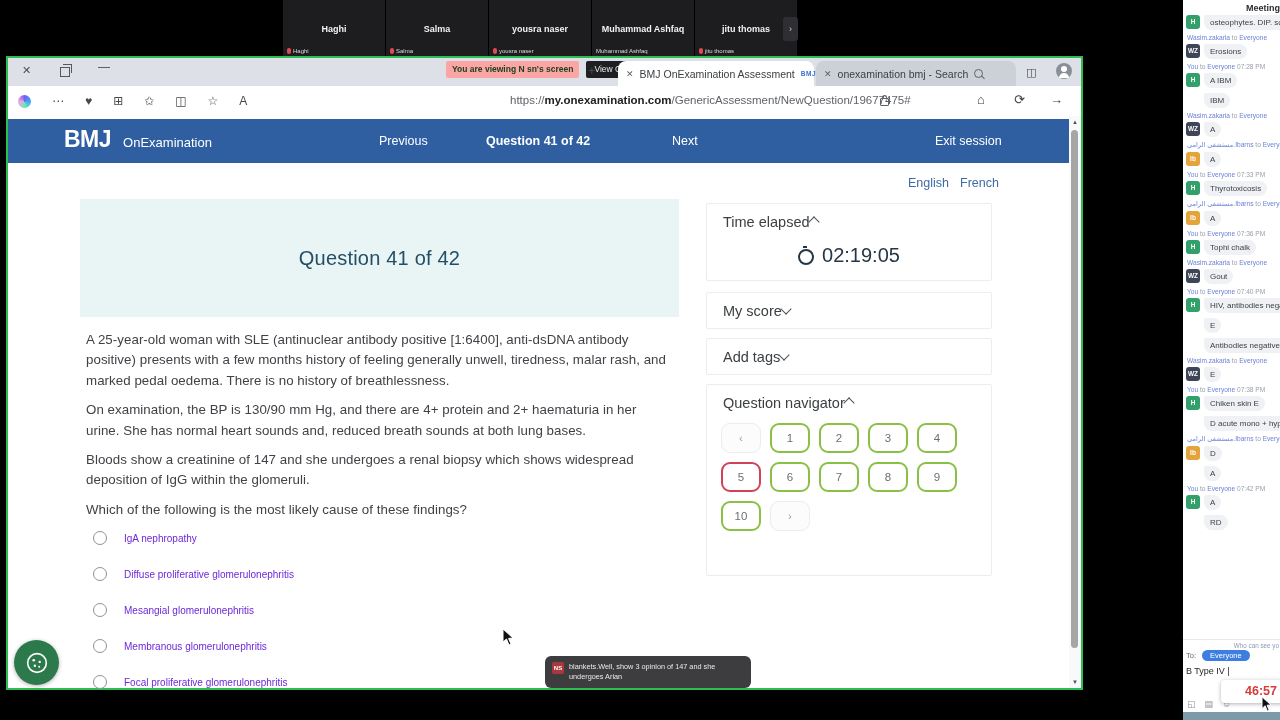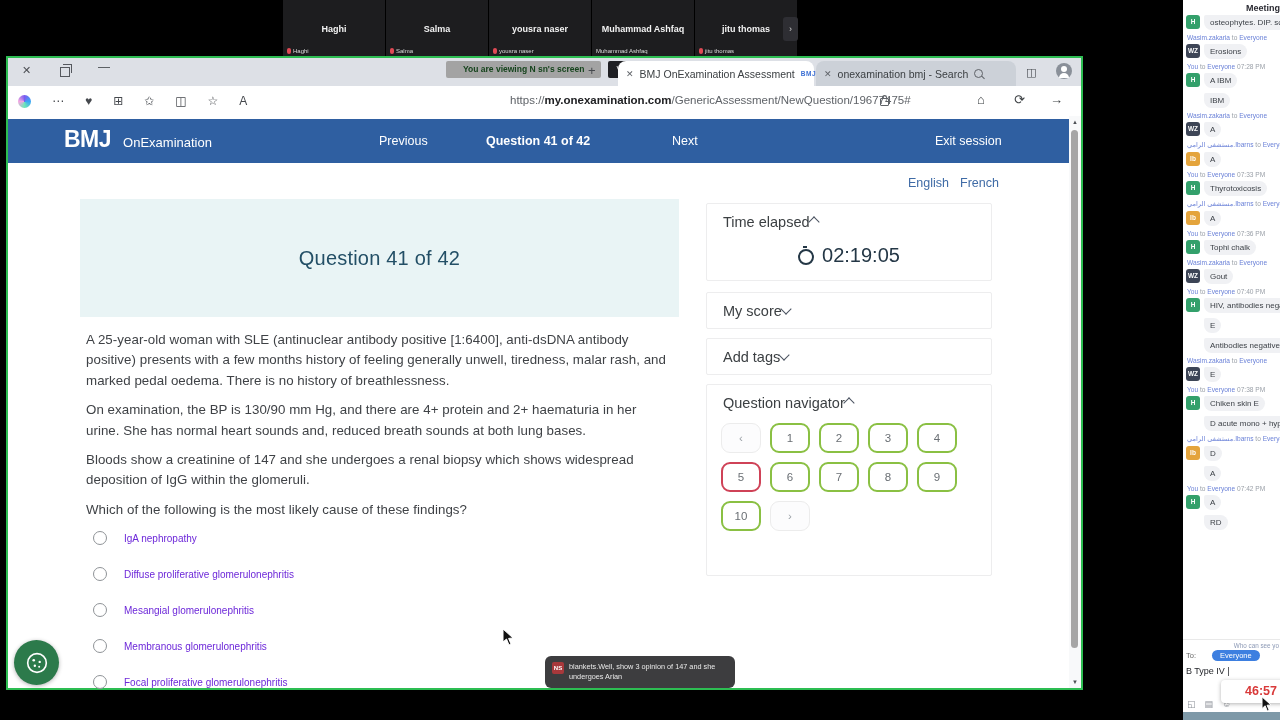--- a/index.html
+++ b/index.html
@@ -15,21 +15,21 @@
             color:#cfcfcf;font-size:9px;display:flex;align-items:center;justify-content:center;cursor:pointer}
   
   .browser{position:absolute;left:6px;top:56px;width:1077px;height:634px;border:2px solid #2dbd52;background:#fff;box-sizing:border-box}
   .bwrap{position:absolute;inset:0}
   .titlebar{position:absolute;left:0;top:0;right:0;height:28px;background:#dde0e6}
   .winbtn{position:absolute;top:6px;font-size:11px;color:#4c4f54}
   .wb-close{left:14px}.wb-min{left:90px;top:2px;font-size:12px}
   .restore{position:absolute;left:52px;top:9px;width:8px;height:8px;border:1px solid #55585e}
   .restore:before{content:'';position:absolute;left:2px;top:-4px;width:8px;height:8px;border:1px solid #55585e;border-bottom:none;border-left:none}
   .banner-row{position:absolute;left:438px;top:3px;height:17px;display:flex;align-items:stretch}
-  .share-banner{background:#a3a3a3;color:#15431c;font-size:8.5px;font-weight:bold;line-height:17px;padding:0 17px;border-radius:2px;white-space:nowrap}
+  .share-banner{background:#fca5a5;color:#15431c;font-size:8.5px;font-weight:bold;line-height:17px;padding:0 6px;border-radius:2px;white-space:nowrap}
   .view-options{background:#1e1f23;color:#e8e8e8;font-size:8.5px;line-height:17px;padding:0 8px;margin-left:7px;border-radius:2px;white-space:nowrap;cursor:pointer}
   .newtab{position:absolute;left:580px;top:5px;font-size:13px;color:#45484d;cursor:pointer}
   .tab{position:absolute;top:3px;height:25px;display:flex;align-items:center;gap:6px;padding:0 8px;box-sizing:border-box;border-radius:8px 8px 0 0;font-size:10.5px;color:#3c4043;white-space:nowrap;cursor:pointer}
   .tab1{left:610px;width:196px;background:#fff}
   .tab2{left:808px;width:200px;background:#ccd1d8}
   .tabx{font-size:9px;color:#5f6368}
   .bmj-badge{color:#3b6fd4;font-weight:bold;font-size:6.5px;letter-spacing:.5px}
   .mag{width:7px;height:7px;border:1.3px solid #5f6368;border-radius:50%;position:relative;flex:0 0 auto}
   .mag:after{content:'';width:4px;height:1.3px;background:#5f6368;position:absolute;right:-3px;bottom:-1px;transform:rotate(45deg)}
   .tab-actions{position:absolute;left:1018px;top:8px;font-size:11px;color:#45484d;cursor:pointer}
@@ -77,39 +77,39 @@
   .navbtn.green{border:2px solid #8ac043}
   .navbtn.red{border:2px solid #cf4257}
   .navbtn.ctrl{border:1px solid #ececec;color:#9aa0a6;background:#fcfcfd}
   
   .scrollbar{position:absolute;right:0;top:58px;width:12px;height:572px;background:#f8f9fa}
   .sb-arrow{position:absolute;left:0;right:0;text-align:center;font-size:6px;color:#4c4f54}
   .sb-thumb{position:absolute;left:2px;width:7px;border-radius:4px;background:#a6a6a6;top:14px;height:518px;cursor:pointer}
   
   .cookie-btn{position:absolute;left:6px;top:582px;width:45px;height:45px;border-radius:50%;background:#2c7a4b;
               display:flex;align-items:center;justify-content:center;box-shadow:0 1px 4px rgba(0,0,0,.3);cursor:pointer}
-  .toast{position:absolute;left:537px;top:598px;width:190px;background:rgba(46,46,48,.93);border-radius:6px;padding:6px 7px;
+  .toast{position:absolute;left:537px;top:598px;width:206px;background:rgba(46,46,48,.93);border-radius:6px;padding:6px 7px;
          color:#e9e9e9;font-size:7.3px;line-height:10px;box-sizing:border-box}
   .ns{float:left;width:12px;height:12px;background:#a8383b;color:#fff;border-radius:2px;font-size:6px;font-weight:bold;
       text-align:center;line-height:12px;margin-right:5px}
   .cursor{position:absolute;z-index:9}
   
   .chat{position:absolute;left:1183px;top:0;width:97px;height:720px;background:#fff;overflow:hidden}
   .chat-title{position:absolute;top:3px;right:0;font-size:9px;font-weight:bold;color:#2b2b33;white-space:nowrap}
   .chat-scroll{position:absolute;top:15px;left:3px;right:0;bottom:80px;overflow:hidden}
   .msg-head{font-size:6.6px;color:#9aa0a8;margin:4px 0 3px 1px;white-space:nowrap}
   .msg-head .lnk{color:#6b82d8}
   .msg-body{display:flex;align-items:flex-start}
   .avatar{flex:0 0 14px;width:14px;height:14px;border-radius:3px;color:#fff;font-weight:bold;font-size:6.5px;text-align:center;line-height:14px;margin-right:4px}
   .av-green{background:#33a06b}.av-slate{background:#3d4556}.av-orange{background:#e4a43c}
   .bubbles{display:flex;flex-direction:column;align-items:flex-start;gap:5px}
   .bubble{background:#f0f1f4;border-radius:2px 8px 8px 8px;padding:3px 6px;font-size:8px;color:#3a3f45;white-space:nowrap}
   .chat-footer{position:absolute;left:0;right:0;bottom:8px;height:72px;border-top:1px solid #e9e9e9;background:#fff}
   .privacy{position:absolute;top:2px;right:1px;font-size:6.3px;color:#8c99b5;white-space:nowrap}
-  .to-row{position:absolute;top:10px;left:3px;display:flex;align-items:center;gap:16px;font-size:7.5px;color:#666}
+  .to-row{position:absolute;top:10px;left:3px;display:flex;align-items:center;gap:6px;font-size:7.5px;color:#666}
   .to-pill{background:#3d7fe0;color:#fff;border-radius:8px;padding:1px 8px;cursor:pointer}
   .chat-input{position:absolute;top:26px;left:3px;font-size:9px;color:#24262b;white-space:nowrap}
   .chat-icons{position:absolute;bottom:3px;left:4px;display:flex;gap:9px;font-size:9px;color:#8b9097}
   .chat-icons>span{cursor:pointer}
   .chat-strip{position:absolute;bottom:0;left:0;right:0;height:8px;background:#7e99a8}
   .timer-card{position:absolute;left:1221px;top:680px;width:72px;height:23px;background:#fff;border-radius:4px;
               box-shadow:0 1px 4px rgba(0,0,0,.3);font-size:12.5px;font-weight:bold;color:#d93a3a;
               line-height:23px;text-align:right;padding-right:16px;box-sizing:border-box;z-index:8}
 </style>
 </head>

